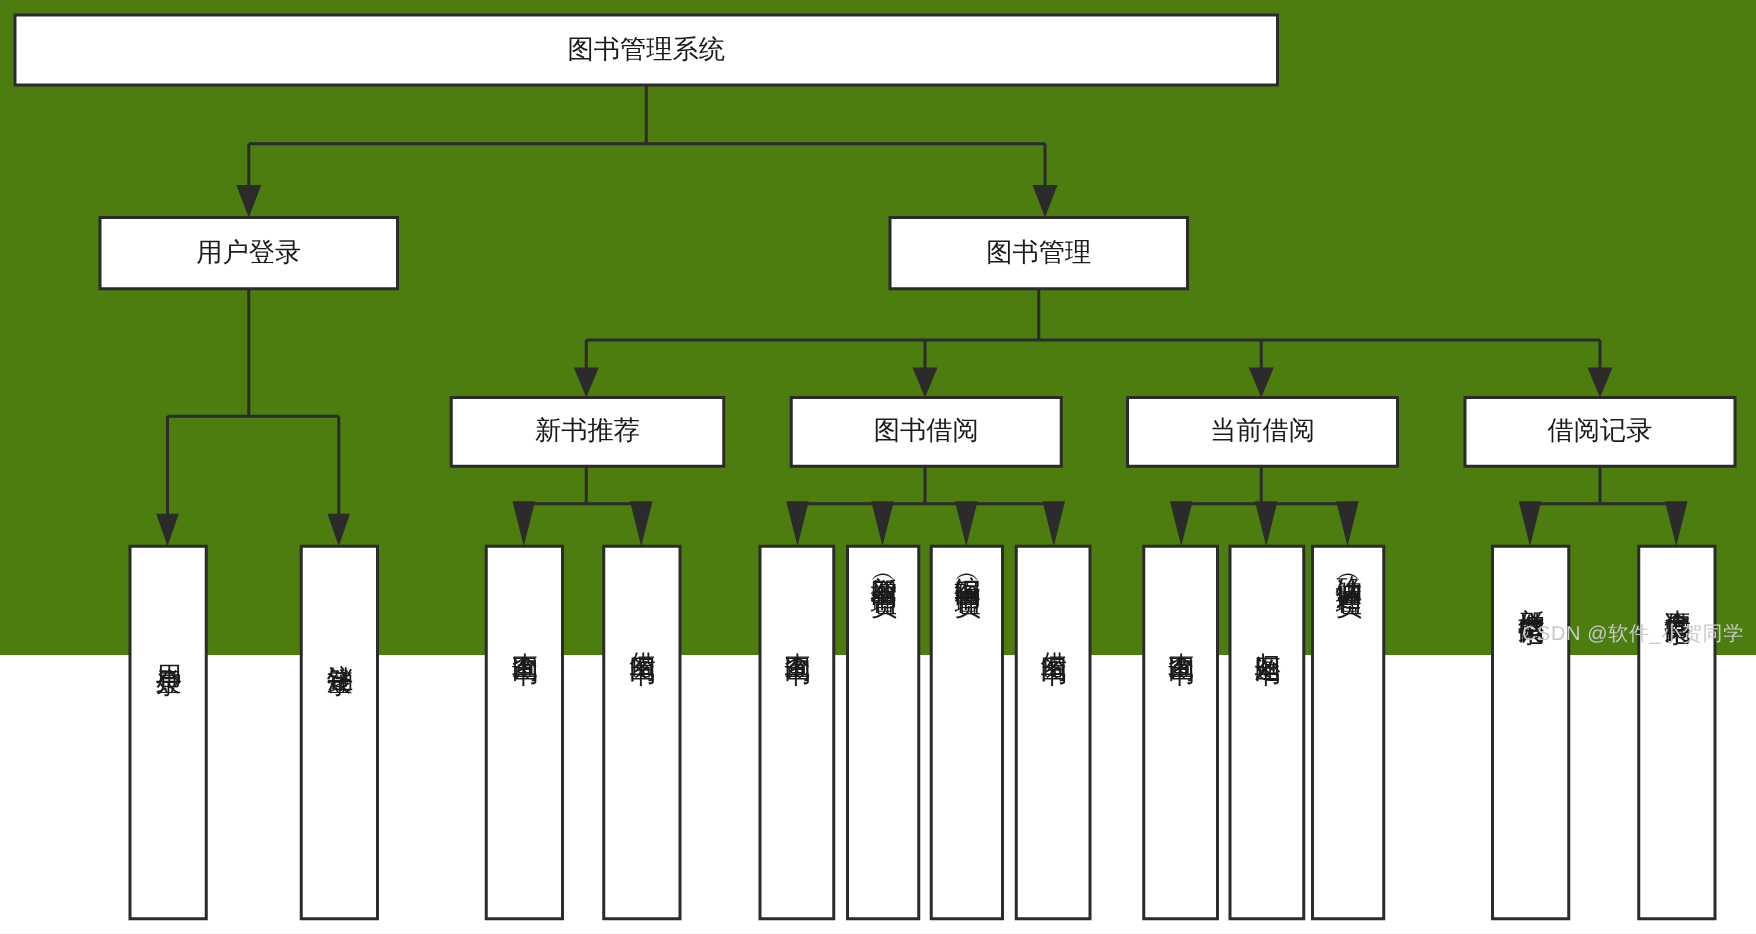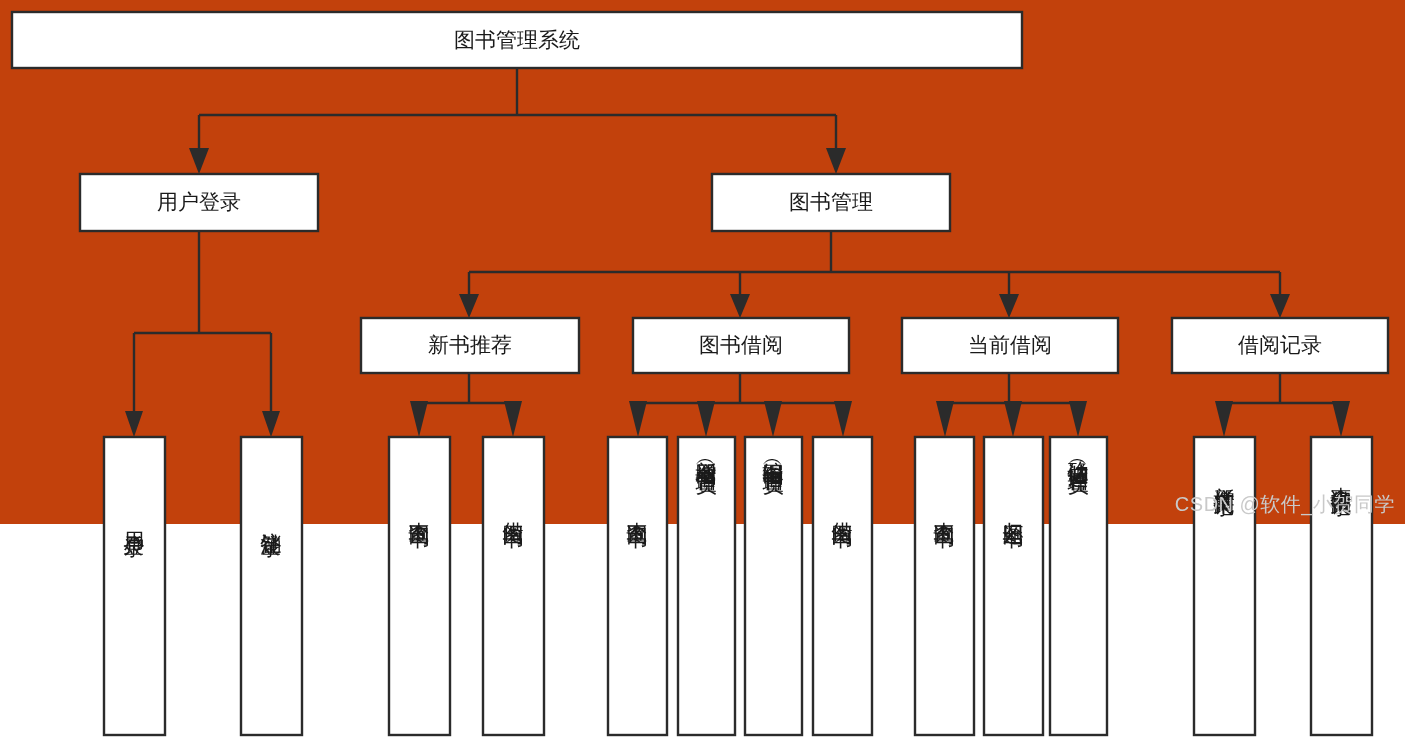--- a/index.html
+++ b/index.html
@@ -10,21 +10,21 @@
   body {
     width: 1405px;
     height: 747px;
     overflow: hidden;
     font-family: "Liberation Sans", "DejaVu Sans", sans-serif;
   }
   #diagram-root {
     position: relative;
     width: 1405px;
     height: 524px;
-    background: #c2410c;
+    background: #4d7c0f;
   }
   svg#diagram-svg {
     position: absolute;
     left: 0;
     top: 0;
     width: 1405px;
     height: 747px;
     display: block;
   }
   .node-box {
@@ -58,21 +58,21 @@
     letter-spacing: 2px;
     line-height: 1;
     white-space: nowrap;
     pointer-events: none;
   }
   .watermark {
     position: absolute;
     right: 10px;
     bottom: 6px;
     font-family: "Liberation Sans", "DejaVu Sans", sans-serif;
-    font-size: 20px;
+    font-size: 16px;
     color: #c9c9c9;
     white-space: nowrap;
     letter-spacing: 0.5px;
   }
 </style>
 </head>
 <body>
 
 <div id="diagram-root">
 

